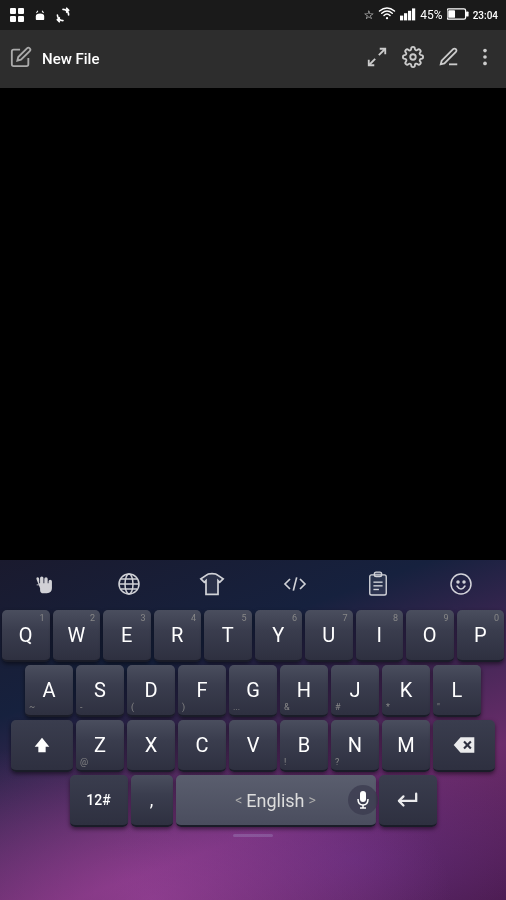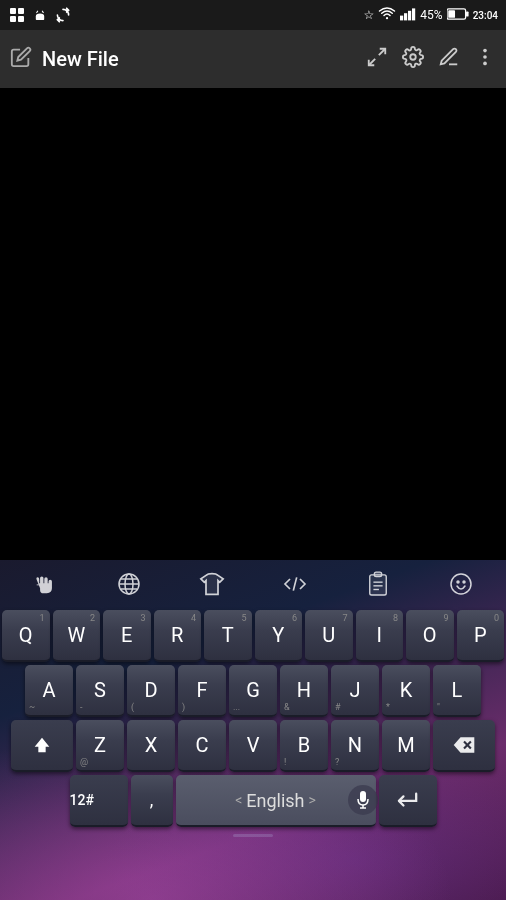--- a/index.html
+++ b/index.html
@@ -55,21 +55,21 @@
     .title-edit-icon {
       color: #aaa;
       font-size: 18px;
       margin-right: 10px;
     }
     .title-text-block {
       flex: 1;
     }
     .title-main {
       color: #fff;
-      font-size: 20px;
+      font-size: 15px;
       font-weight: 500;
     }
     .title-sub {
       color: #aaa;
       font-size: 11px;
     }
     .title-actions {
       display: flex;
       gap: 14px;
       align-items: center;
@@ -509,21 +509,21 @@
       <div class="key key-backspace" style="display:flex;align-items:center;justify-content:center;">
         <svg width="24" height="20" viewBox="0 0 28 22" fill="white" opacity="0.9">
           <path d="M10 2 L2 11 L10 20 L26 20 L26 2 Z"></path>
           <line x1="14" y1="7" x2="22" y2="15" stroke="#2e3040" stroke-width="2.5"></line>
           <line x1="22" y1="7" x2="14" y2="15" stroke="#2e3040" stroke-width="2.5"></line>
         </svg>
       </div>
     </div>
 
     <div class="kb-row">
-      <div class="key key-123" style="display:flex;align-items:flex-start;justify-content:center;">
+      <div class="key key-123" style="display:flex;align-items:center;justify-content:center;">
         <span style="font-size:14px;color:#fff;font-weight:500;">12#</span>
       </div>
       <div class="key key-comma">
         <span class="key-letter" style="font-size:18px;">,</span>
       </div>
 
       <div class="key key-space" style="display:flex;align-items:center;justify-content:center;gap:4px;position:relative;">
         <span style="color:#aaa;font-size:14px;">&lt;</span>
         <span style="color:#ddd;font-size:18px;">English</span>
         <span style="color:#aaa;font-size:14px;">&gt;</span>

